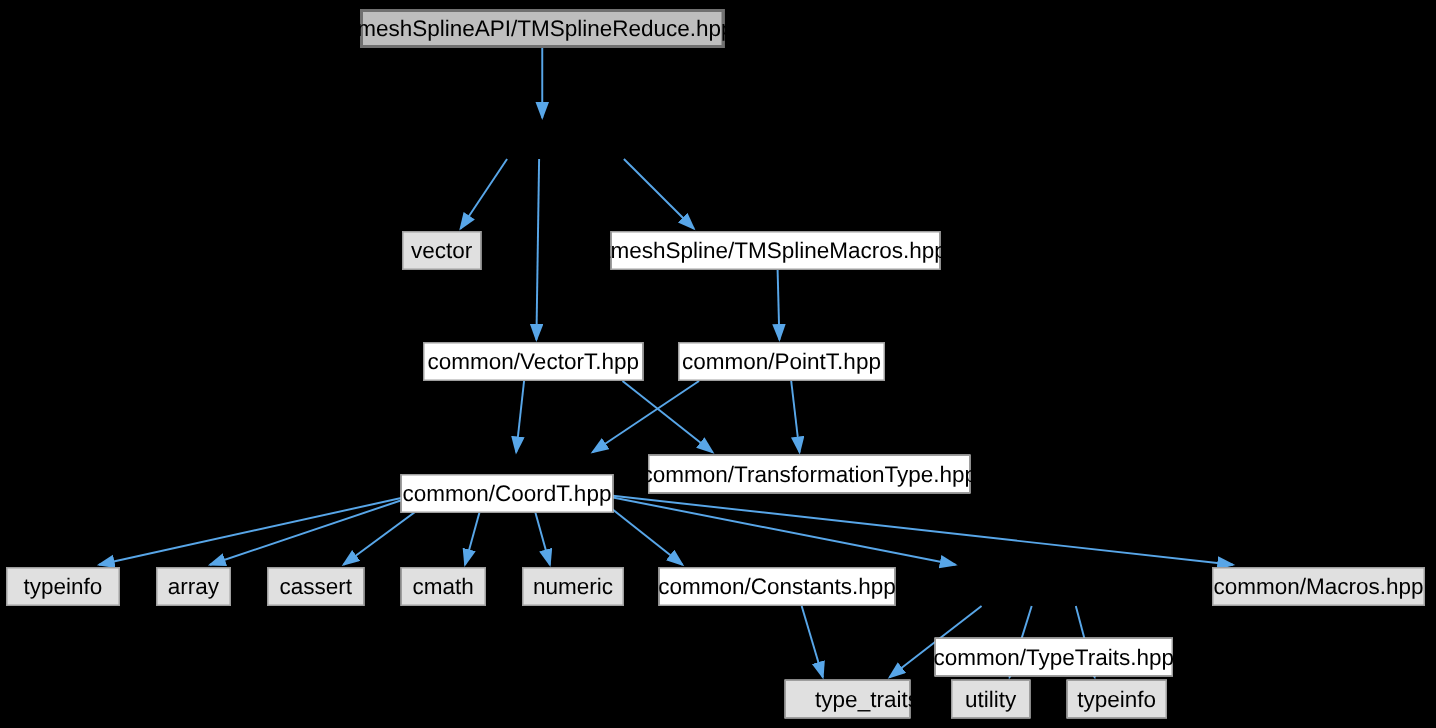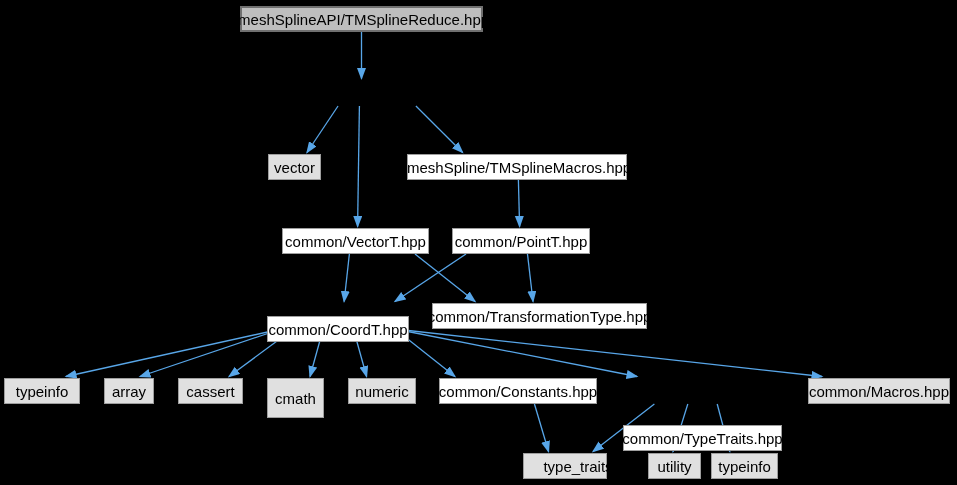--- a/index.html
+++ b/index.html
@@ -83,21 +83,21 @@
 <div class="node main" style="left: 240px; top: 6px; width: 243px; height: 26px;">tmeshSplineAPI/TMSplineReduce.hpp</div>
     <div class="node leaf" style="left: 268px; top: 154px; width: 53px; height: 26px;">vector</div>
     <div class="node file" style="left: 407px; top: 154px; width: 220px; height: 26px;">tmeshSpline/TMSplineMacros.hpp</div>
     <div class="node file" style="left: 282px; top: 228px; width: 147px; height: 26px;">common/VectorT.hpp</div>
     <div class="node file" style="left: 452px; top: 228px; width: 138px; height: 26px;">common/PointT.hpp</div>
     <div class="node file" style="left: 267px; top: 316px; width: 142px; height: 26px;">common/CoordT.hpp</div>
     <div class="node file" style="left: 432px; top: 303px; width: 215px; height: 26px;">common/TransformationType.hpp</div>
     <div class="node leaf" style="left: 4px; top: 378px; width: 76px; height: 26px;">typeinfo</div>
     <div class="node leaf" style="left: 104px; top: 378px; width: 50px; height: 26px;">array</div>
     <div class="node leaf" style="left: 178px; top: 378px; width: 65px; height: 26px;">cassert</div>
-    <div class="node leaf" style="left: 267px; top: 378px; width: 57px; height: 40px;">cmath</div>
+    <div class="node leaf" style="left: 267px; top: 378px; width: 57px; height: 26px;">cmath</div>
     <div class="node leaf" style="left: 348px; top: 378px; width: 68px; height: 26px;">numeric</div>
     <div class="node file" style="left: 439px; top: 378px; width: 158px; height: 26px;">common/Constants.hpp</div>
     <div class="node file" style="left: 623px; top: 378px; width: 159px; height: 26px; margin-top: 47px;">common/TypeTraits.hpp</div>
     <div class="node leaf" style="left: 808px; top: 378px; width: 142px; height: 26px; text-align: center;">common/Macros.hpp</div>
     <div class="node leaf" style="left: 523px; top: 453px; width: 84px; height: 26px; padding-left: 26px;">type_traits</div>
-    <div class="node leaf" style="left: 634px; top: 453px; width: 53px; height: 26px; margin-left: 14px;">utility</div>
+    <div class="node leaf" style="left: 634px; top: 453px; width: 53px; height: 26px;">utility</div>
     <div class="node leaf" style="left: 711px; top: 453px; width: 67px; height: 26px;">typeinfo</div>
   </div>
 
 </body></html>

